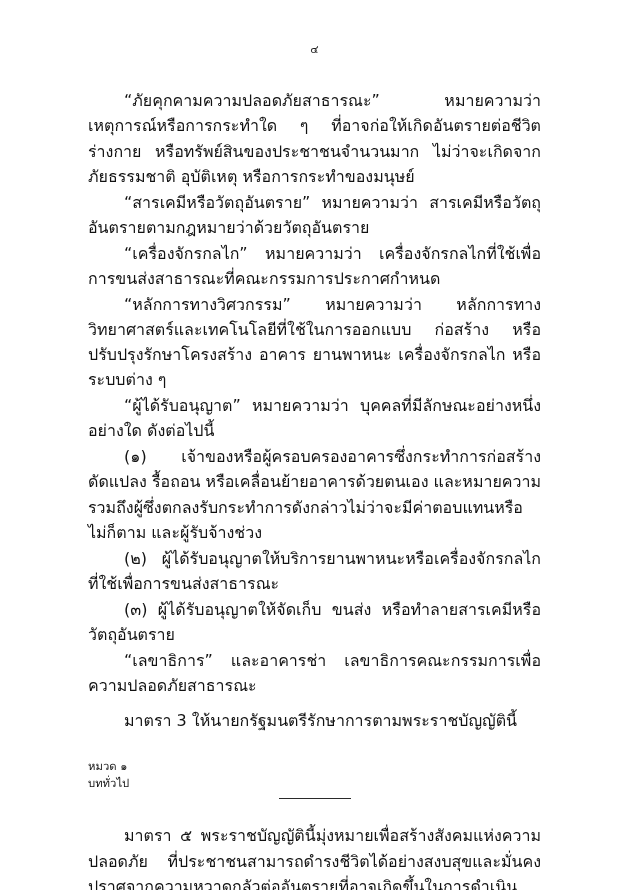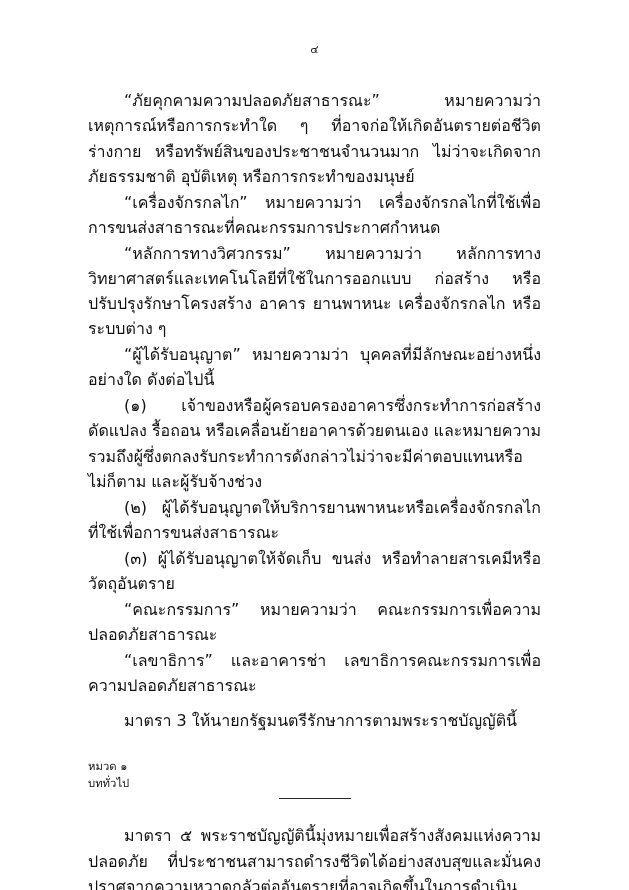--- a/index.html
+++ b/index.html
@@ -63,27 +63,27 @@
 </head>
 <body>
 
 <div class="page">
 
   <div class="page-number">๔</div>
 
   <div class="content">
 
     <p class="para indent">“ภัยคุกคามความปลอดภัยสาธารณะ” หมายความว่า เหตุการณ์หรือการกระทำใด ๆ ที่อาจก่อให้เกิดอันตรายต่อชีวิต ร่างกาย หรือทรัพย์สินของประชาชนจำนวนมาก ไม่ว่าจะเกิดจากภัยธรรมชาติ อุบัติเหตุ หรือการกระทำของมนุษย์</p>
+    <p class="para indent">“สารเคมีหรือวัตถุอันตราย” หมายความว่า สารเคมีหรือวัตถุอันตรายตามกฎหมายว่าด้วยวัตถุอันตราย</p>
     <p class="para indent">“เครื่องจักรกลไก” หมายความว่า เครื่องจักรกลไกที่ใช้เพื่อการขนส่งสาธารณะที่คณะกรรมการประกาศกำหนด</p>
     <p class="para indent">“หลักการทางวิศวกรรม” หมายความว่า หลักการทางวิทยาศาสตร์และเทคโนโลยีที่ใช้ในการออกแบบ ก่อสร้าง หรือปรับปรุงรักษาโครงสร้าง อาคาร ยานพาหนะ เครื่องจักรกลไก หรือระบบต่าง ๆ</p>
     <p class="para indent">“ผู้ได้รับอนุญาต” หมายความว่า บุคคลที่มีลักษณะอย่างหนึ่งอย่างใด ดังต่อไปนี้</p>
     <p class="para indent">(๑) เจ้าของหรือผู้ครอบครองอาคารซึ่งกระทำการก่อสร้าง ดัดแปลง รื้อถอน หรือเคลื่อนย้ายอาคารด้วยตนเอง และหมายความรวมถึงผู้ซึ่งตกลงรับกระทำการดังกล่าวไม่ว่าจะมีค่าตอบแทนหรือไม่ก็ตาม และผู้รับจ้างช่วง</p>
     <p class="para indent">(๒) ผู้ได้รับอนุญาตให้บริการยานพาหนะหรือเครื่องจักรกลไกที่ใช้เพื่อการขนส่งสาธารณะ</p>
     <p class="para indent">(๓) ผู้ได้รับอนุญาตให้จัดเก็บ ขนส่ง หรือทำลายสารเคมีหรือวัตถุอันตราย</p>
-    <p class="para indent">“คณะกรรมการ” หมายความว่า คณะกรรมการเพื่อความปลอดภัยสาธารณะ</p>
     <p class="para indent">“เลขาธิการ” และอาคารช่า เลขาธิการคณะกรรมการเพื่อความปลอดภัยสาธารณะ</p>
 
     <div class="gap-sm"></div>
 
     <p class="para indent">มาตรา 3 ให้นายกรัฐมนตรีรักษาการตามพระราชบัญญัตินี้</p>
 
     <div class="gap-lg"></div>
 
     <div class="section-head">หมวด ๑</div>
     <div class="section-head">บททั่วไป</div>

